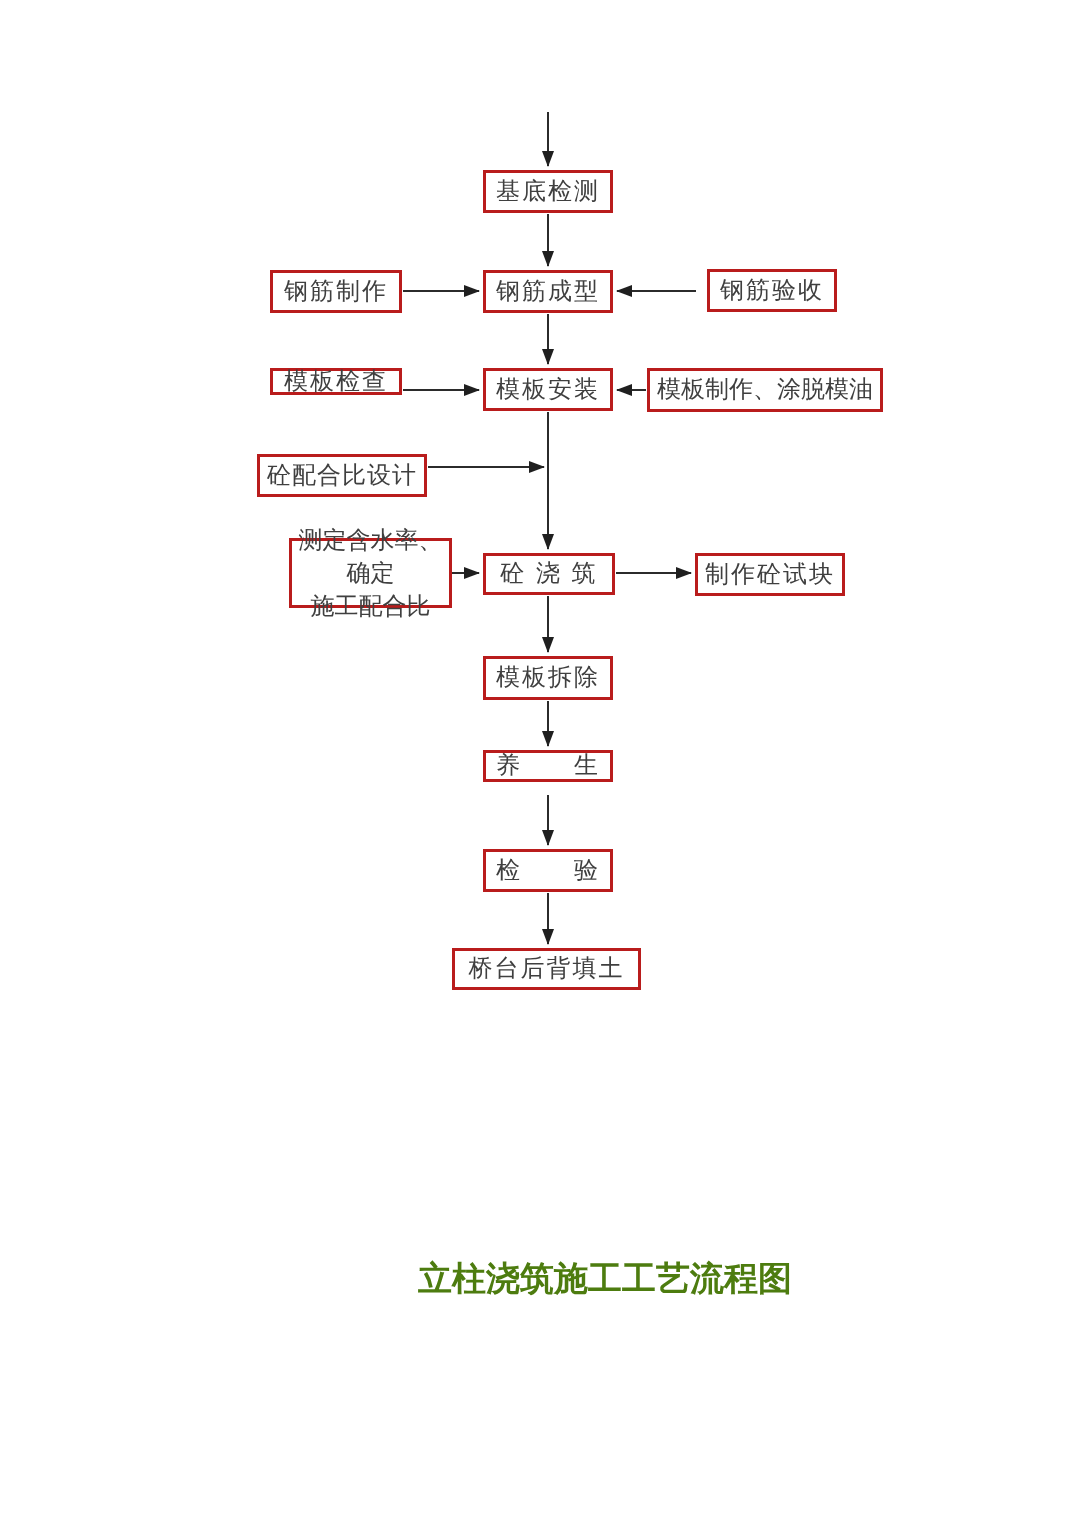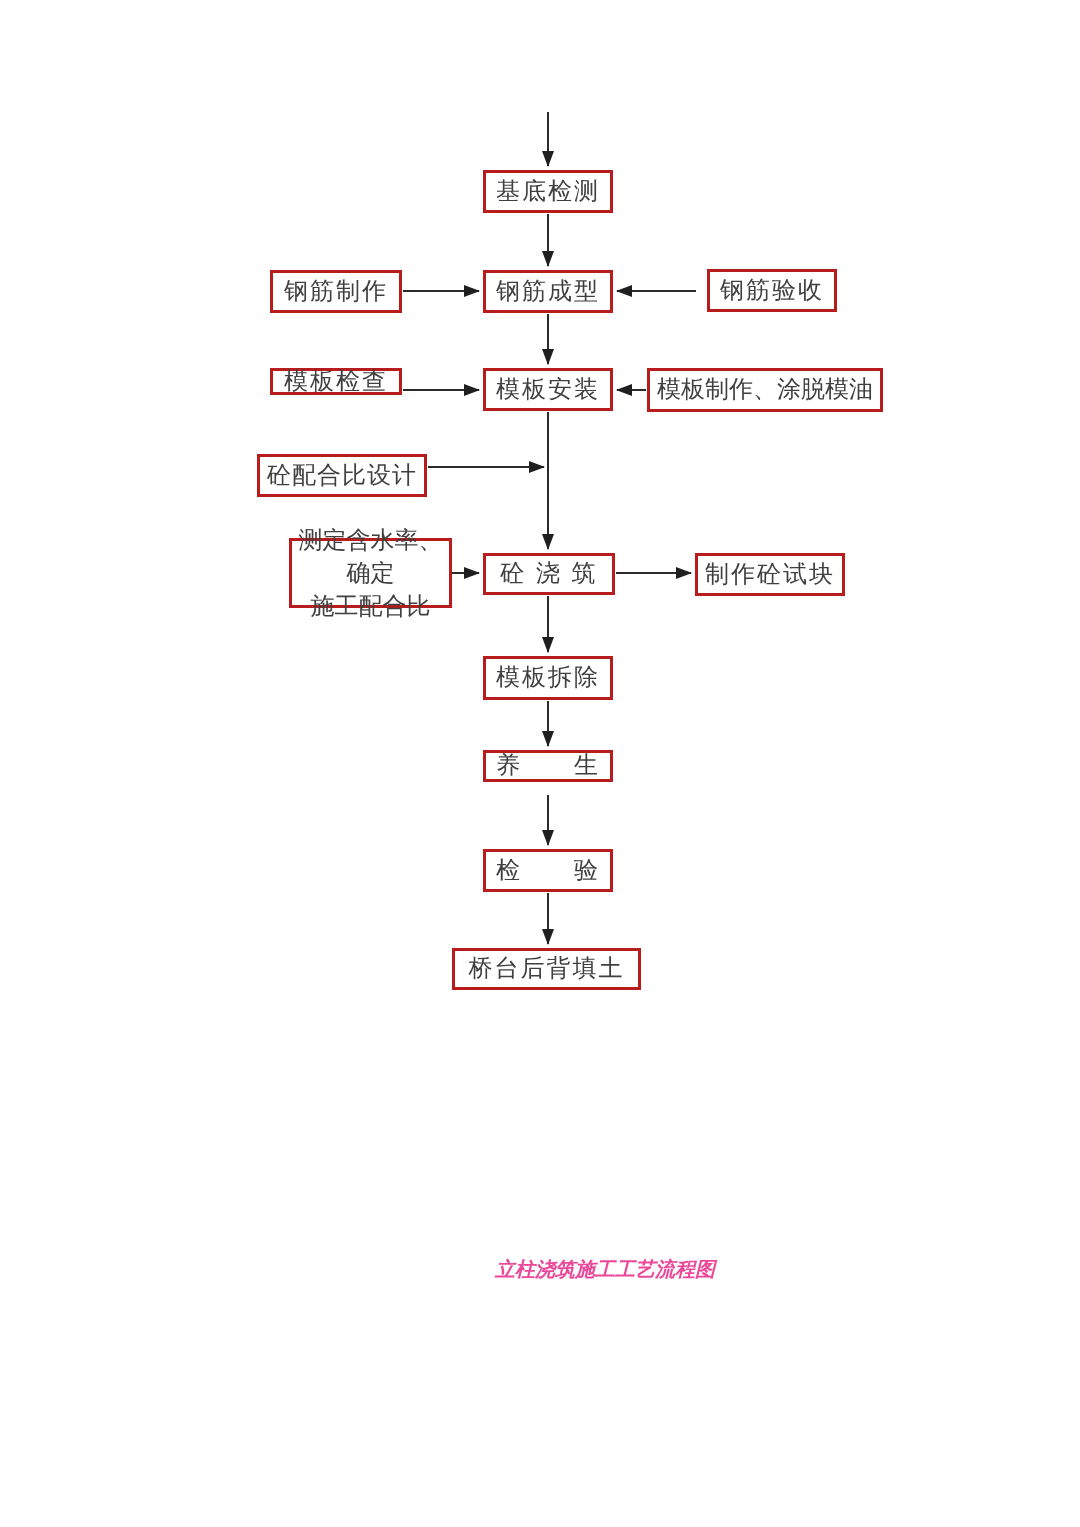--- a/index.html
+++ b/index.html
@@ -45,24 +45,23 @@
   .n-pour   {left:483px;top:553px;width:132px;height:42px;}
   .n-test   {left:695px;top:553px;width:150px;height:43px;}
   .n-remove {left:483px;top:656px;width:130px;height:44px;}
   .n-cure   {left:483px;top:750px;width:130px;height:32px;}
   .n-check  {left:483px;top:849px;width:130px;height:43px;}
   .n-fill   {left:452px;top:948px;width:189px;height:42px;}
   .caption{
     position:absolute;
     left:365px;top:1256px;width:480px;
     text-align:center;
-    font-size:20px;
+    font-size:34px;
     font-weight:bold;
-    color:#ec4899;
-    font-style:italic;
+    color:#4d7c0f;
   }
 </style>
 </head>
 <body>
 
 <div class="page">
 
   <svg class="arrows" viewBox="0 0 1080 1527" xmlns="http://www.w3.org/2000/svg">
     <defs>
       <marker id="ah" viewBox="0 0 16 12" refX="15" refY="6" markerWidth="16" markerHeight="12" markerUnits="userSpaceOnUse" orient="auto">

